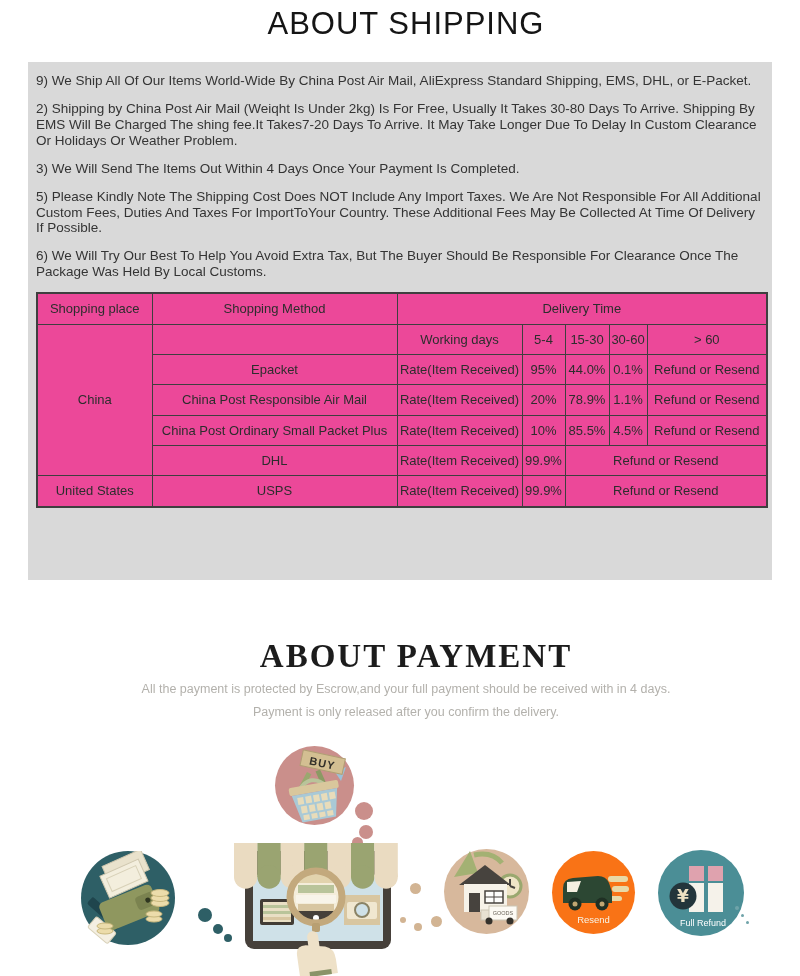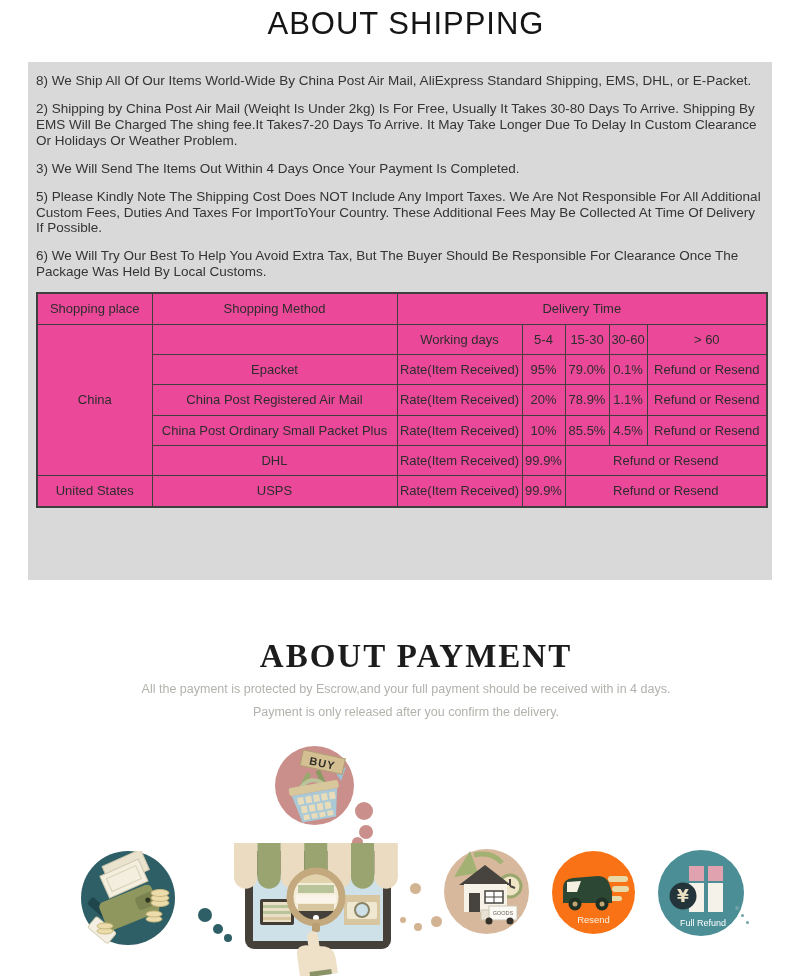--- a/index.html
+++ b/index.html
@@ -38,21 +38,21 @@
   .abs{position:absolute;}
 </style>
 </head>
 <body>
 
 <div class="page">
 
   <h1 class="shipping-title">ABOUT SHIPPING</h1>
 
   <section class="panel">
-    <p>8) We Ship All Of Our Items World-Wide By China Post Air Mail, AliExpress Standard Shipping, EMS, DHL, or E-Packet.</p>
+    <p>9) We Ship All Of Our Items World-Wide By China Post Air Mail, AliExpress Standard Shipping, EMS, DHL, or E-Packet.</p>
     <p>2) Shipping by China Post Air Mail (Weiqht Is Under 2kg) Is For Free, Usually It Takes 30-80 Days To Arrive. Shipping By EMS Will Be Charged The shing fee.It Takes7-20 Days To Arrive. It May Take Longer Due To Delay In Custom Clearance Or Holidays Or Weather Problem.</p>
     <p>3) We Will Send The Items Out Within 4 Days Once Your Payment Is Completed.</p>
     <p>5) Please Kindly Note The Shipping Cost Does NOT Include Any Import Taxes. We Are Not Responsible For All Additional Custom Fees, Duties And Taxes For ImportToYour Country. These Additional Fees May Be Collected At Time Of Delivery If Possible.</p>
     <p>6) We Will Try Our Best To Help You Avoid Extra Tax, But The Buyer Should Be Responsible For Clearance Once The Package Was Held By Local Customs.</p>
 
     <table class="ship-table">
       <colgroup>
         <col style="width:115px">
           <col style="width:245px">
           <col style="width:125px">
@@ -73,26 +73,26 @@
         <td>Working days</td>
         <td>5-4</td>
         <td>15-30</td>
         <td>30-60</td>
         <td>&gt; 60</td>
       </tr>
       <tr>
         <td>Epacket</td>
         <td>Rate(Item Received)</td>
         <td>95%</td>
-        <td>79.0%</td>
+        <td>44.0%</td>
         <td>0.1%</td>
         <td>Refund or Resend</td>
       </tr>
       <tr>
-        <td>China Post Registered Air Mail</td>
+        <td>China Post Responsible Air Mail</td>
         <td>Rate(Item Received)</td>
         <td>20%</td>
         <td>78.9%</td>
         <td>1.1%</td>
         <td>Refund or Resend</td>
       </tr>
       <tr>
         <td>China Post Ordinary Small Packet Plus</td>
         <td>Rate(Item Received)</td>
         <td>10%</td>

